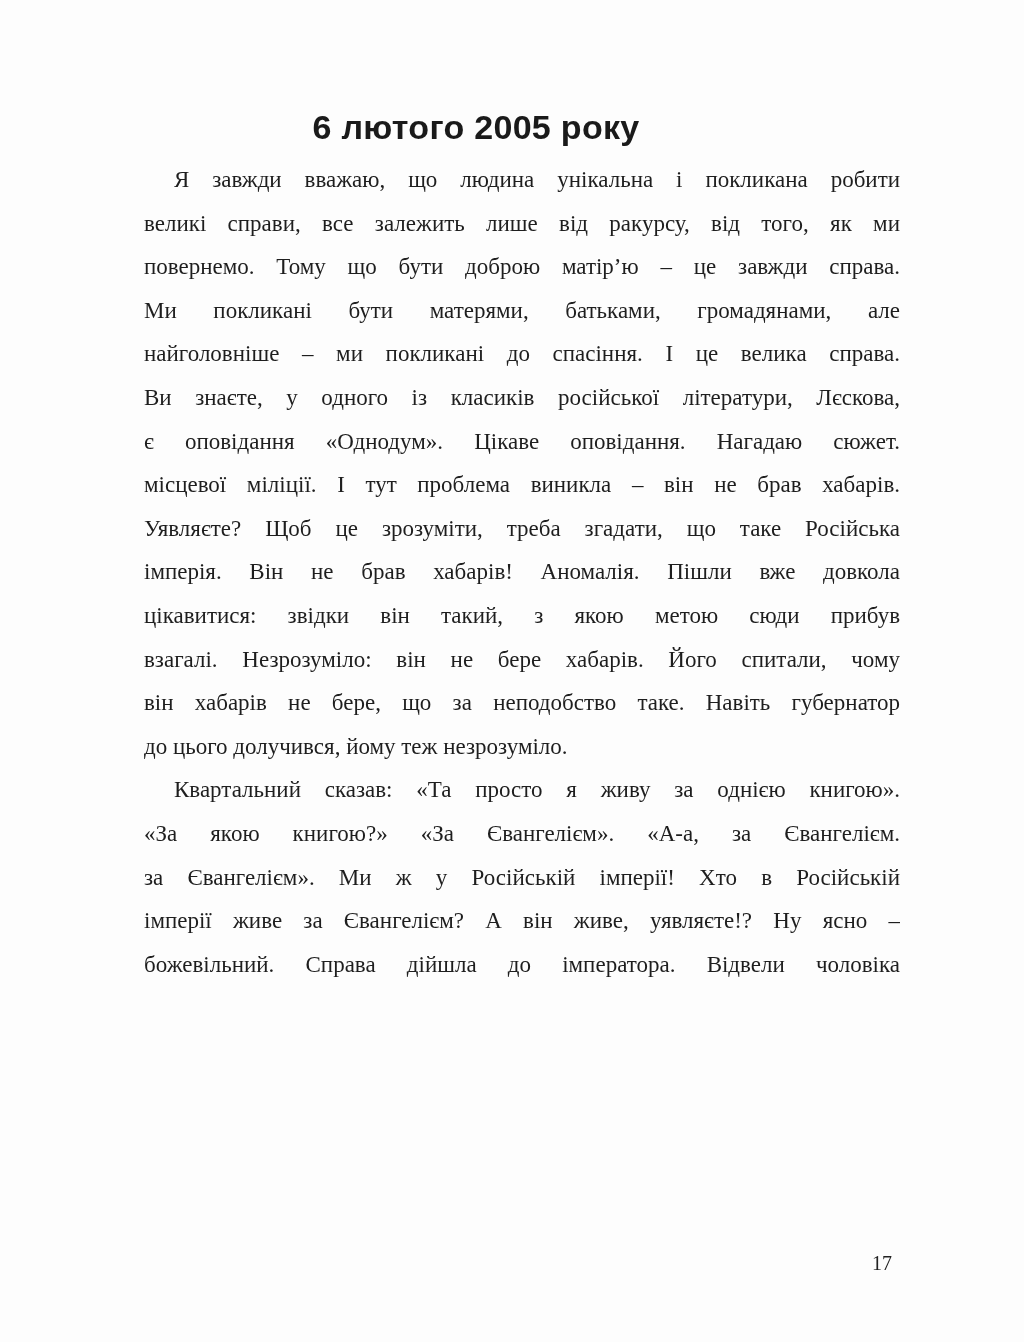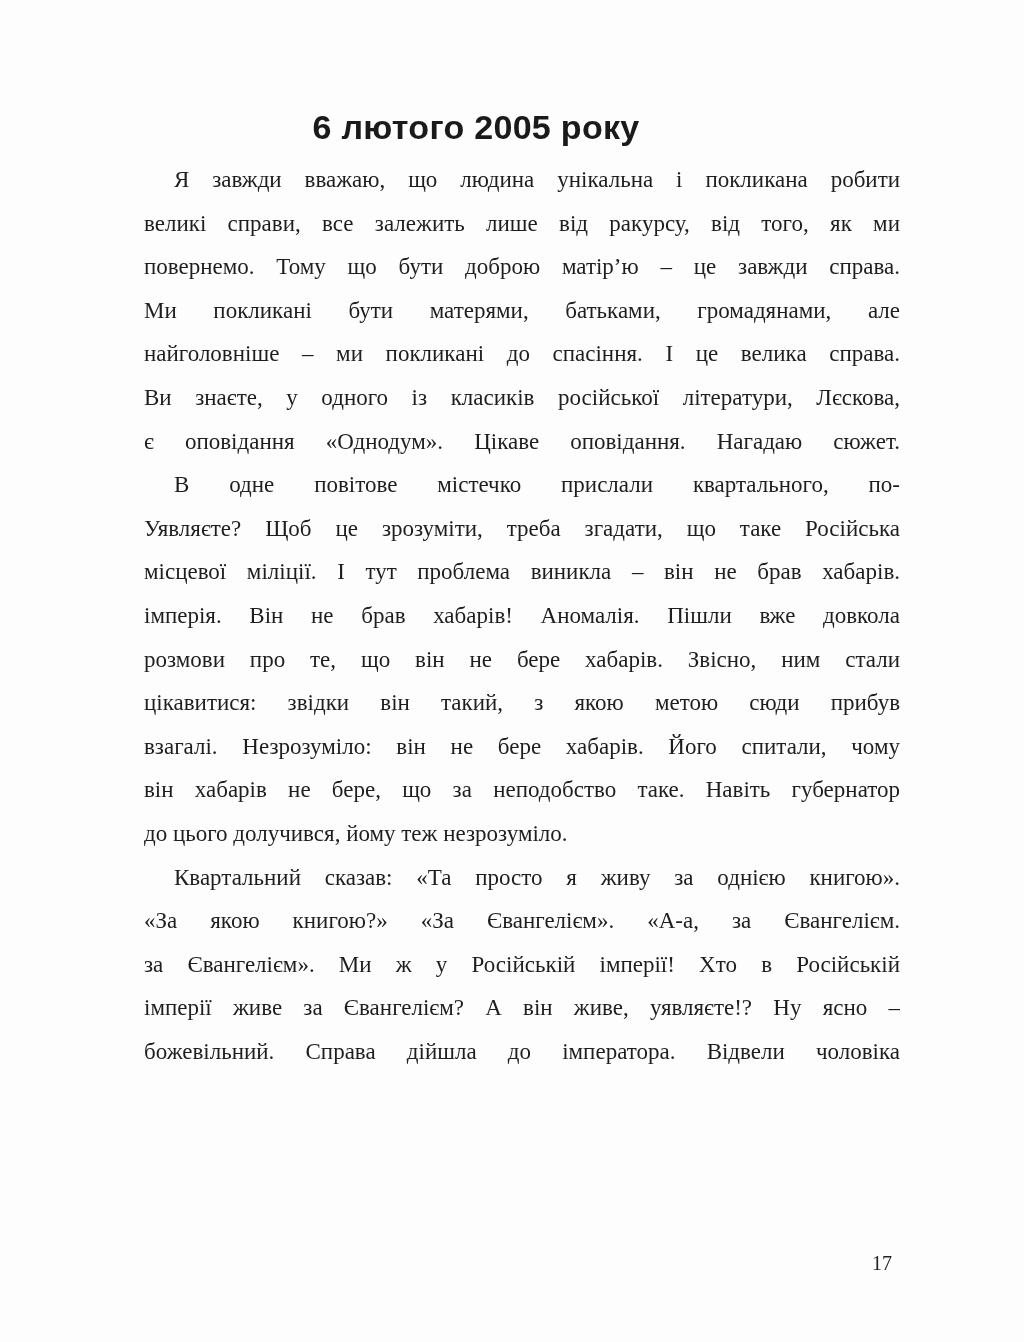--- a/index.html
+++ b/index.html
@@ -80,25 +80,23 @@
       <div class="line first">Я завжди вважаю, що людина унікальна і покликана робити</div>
       <div class="line">великі справи, все залежить лише від ракурсу, від того, як ми</div>
       <div class="line">повернемо. Тому що бути доброю матір’ю – це завжди справа.</div>
       <div class="line">Ми покликані бути матерями, батьками, громадянами, але</div>
       <div class="line">найголовніше – ми покликані до спасіння. І це велика справа.</div>
       <div class="line">Ви знаєте, у одного із класиків російської літератури, Лєскова,</div>
       <div class="line">є оповідання «Однодум». Цікаве оповідання. Нагадаю сюжет.</div>
     </div>
 
     <div>
-      <div class="line first">В одне повітове містечко прислали квартального, по-</div>
+      <div class="line">місцевої міліції. І тут проблема виникла – він не брав хабарів.</div>
       <div class="line">Уявляєте? Щоб це зрозуміти, треба згадати, що таке Російська</div>
-      <div class="line">місцевої міліції. І тут проблема виникла – він не брав хабарів.</div>
       <div class="line">імперія. Він не брав хабарів! Аномалія. Пішли вже довкола</div>
-      <div class="line">розмови про те, що він не бере хабарів. Звісно, ним стали</div>
       <div class="line">цікавитися: звідки він такий, з якою метою сюди прибув</div>
       <div class="line">взагалі. Незрозуміло: він не бере хабарів. Його спитали, чому</div>
       <div class="line">він хабарів не бере, що за неподобство таке. Навіть губернатор</div>
       <div class="line last">до цього долучився, йому теж незрозуміло.</div>
     </div>
 
     <div>
       <div class="line first">Квартальний сказав: «Та просто я живу за однією книгою».</div>
       <div class="line">«За якою книгою?» «За Євангелієм». «А-а, за Євангелієм.</div>
       <div class="line">за Євангелієм». Ми ж у Російській імперії! Хто в Російській</div>

